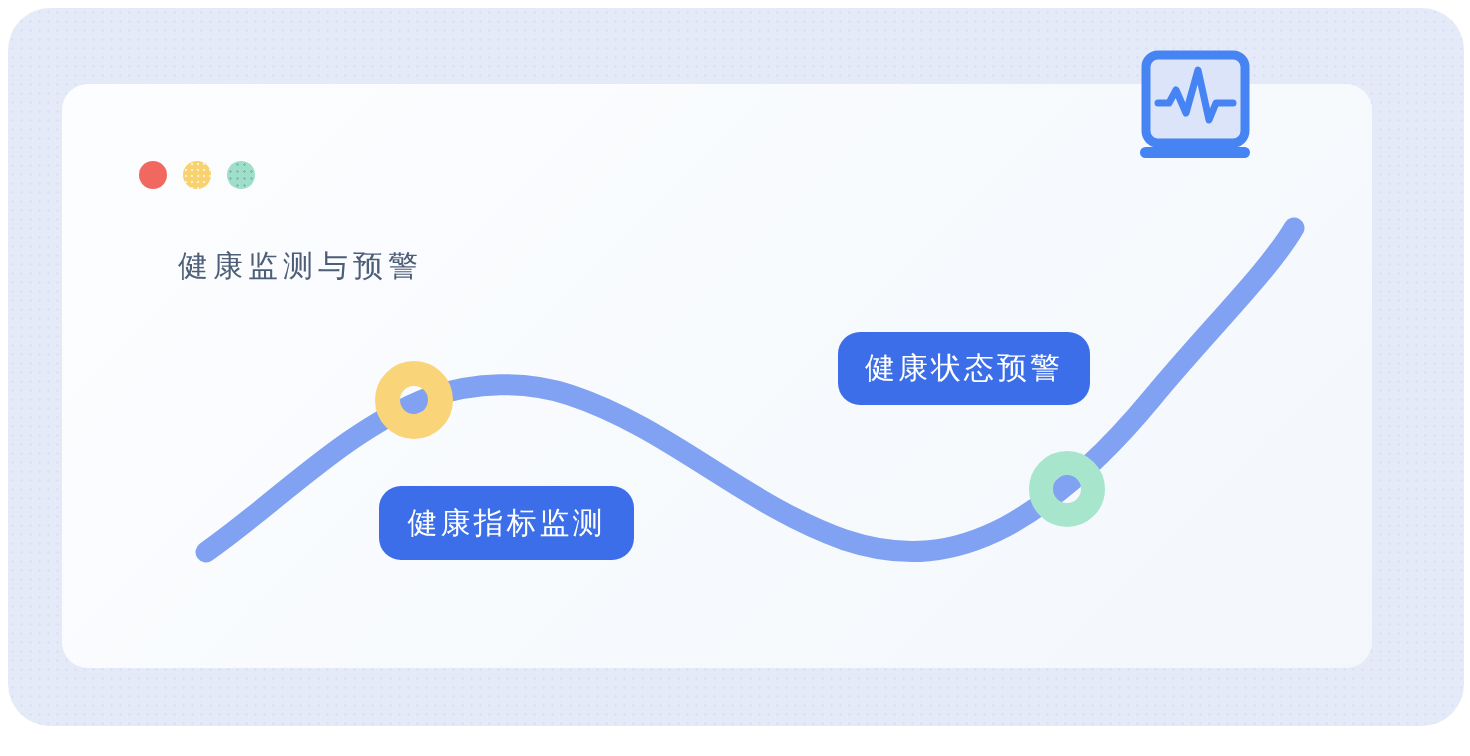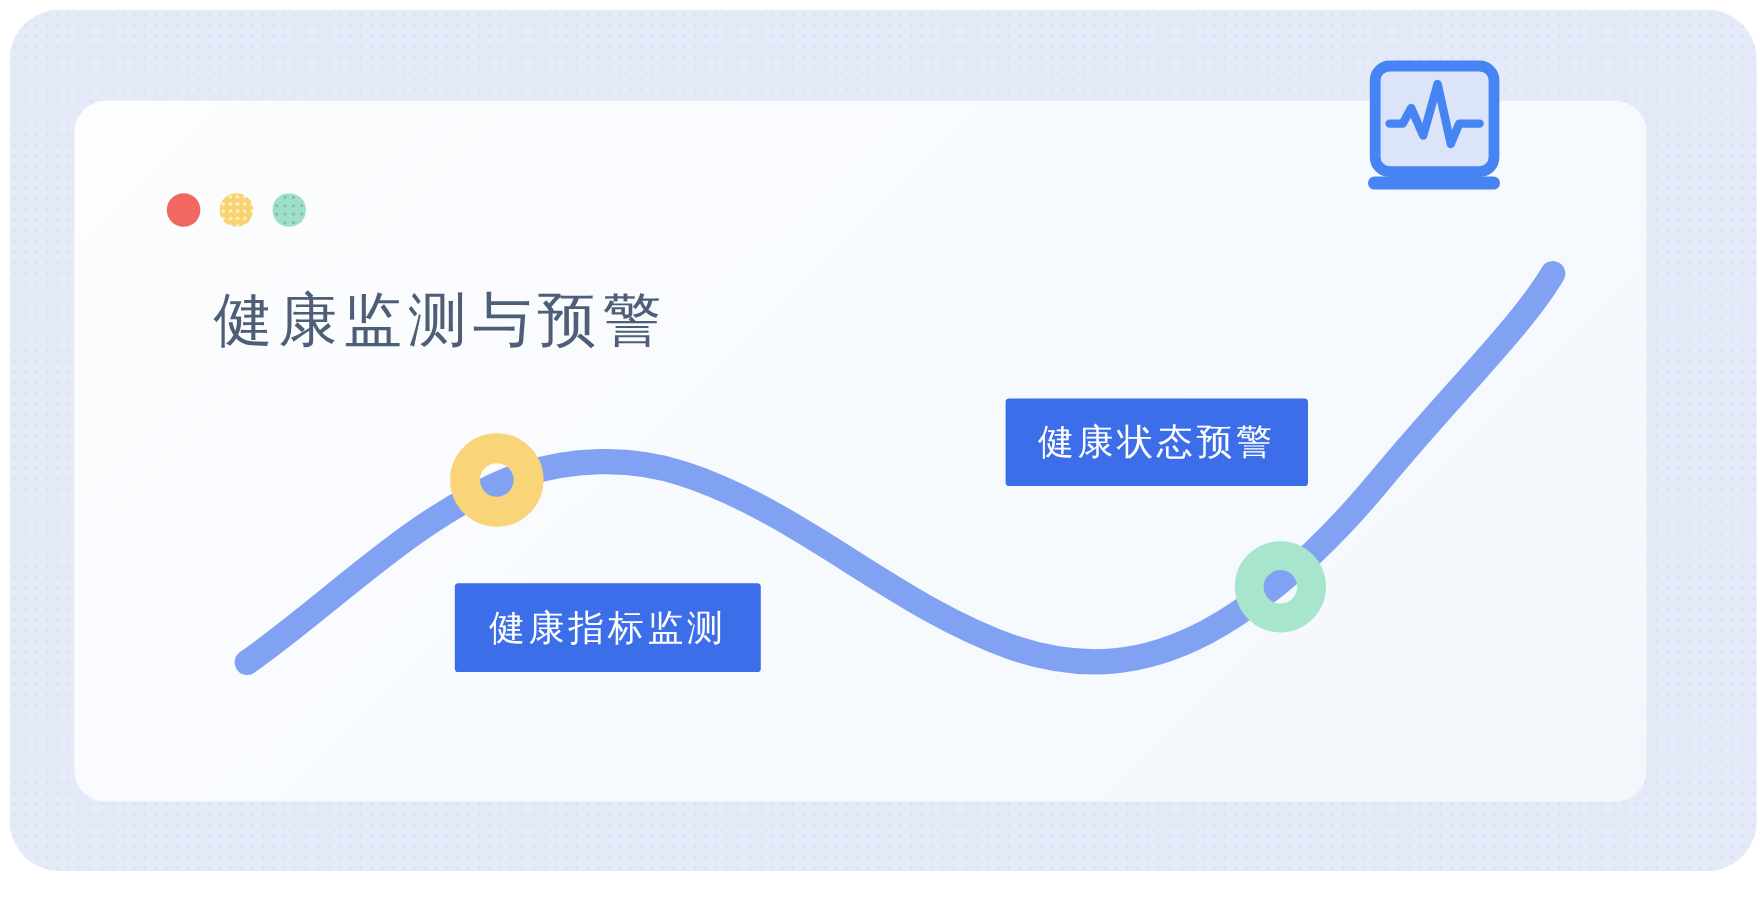--- a/index.html
+++ b/index.html
@@ -34,32 +34,32 @@
     background-size: 6px 6px;
   }
   .dot-teal {
     background-color: #9FDFC9;
     background-image: radial-gradient(rgba(60,120,110,0.35) 1px, transparent 1.4px);
     background-size: 7px 7px;
   }
 
   
   .title {
-    position: absolute; left: 178px; top: 234px;
-    font-size: 49px; letter-spacing: 5px; font-weight: 500;
+    position: absolute; left: 178px; top: 246px;
+    font-size: 30px; letter-spacing: 5px; font-weight: 500;
     color: #4E5E77;
   }
 
   
   .curve-svg { position: absolute; left: 0; top: 0; width: 1470px; height: 756px; }
 
   
   .pill {
     position: absolute; display: flex; align-items: center; justify-content: center;
-    background: #3B6EE8; border-radius: 3px;
+    background: #3B6EE8; border-radius: 22px;
     color: #FFFFFF; font-size: 30px; letter-spacing: 3px;
   }
   .pill-1 { left: 355px; top: 486px; width: 255px; height: 74px; margin-left: 24px; }
   .pill-2 { left: 838px; top: 332px; width: 252px; height: 73px; }
 
   
   .monitor { position: absolute; left: 1138px; top: 48px; width: 116px; height: 114px; }
 </style>
 </head>
 <body>

